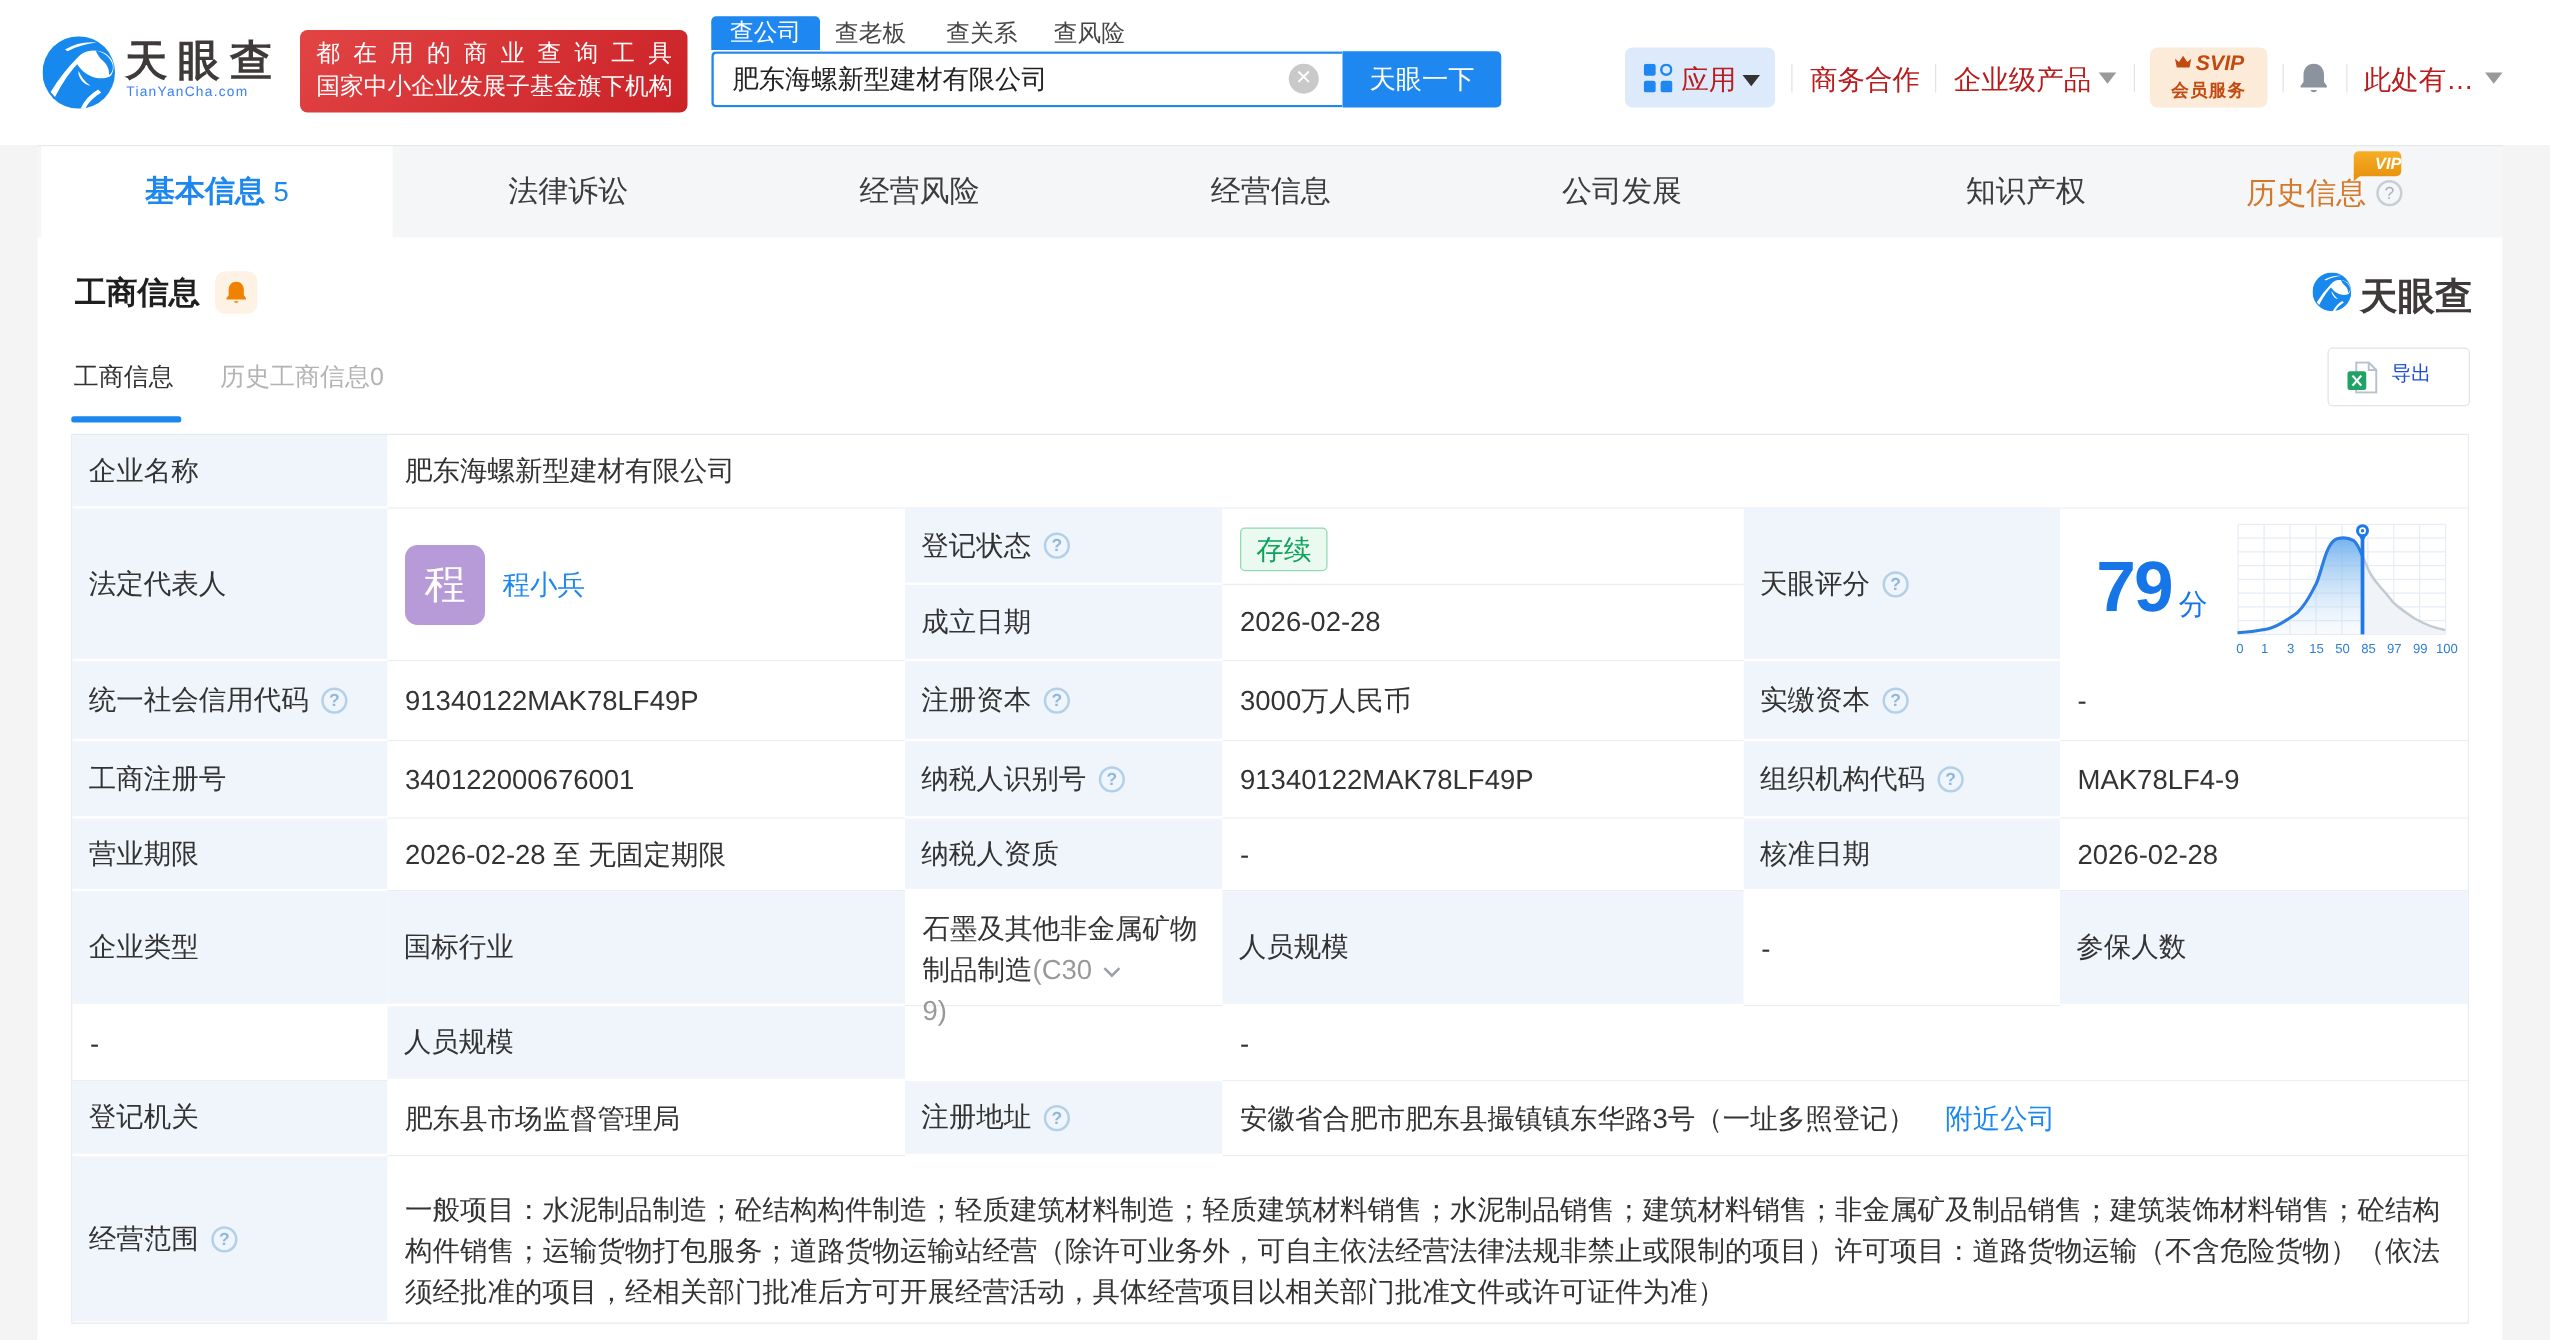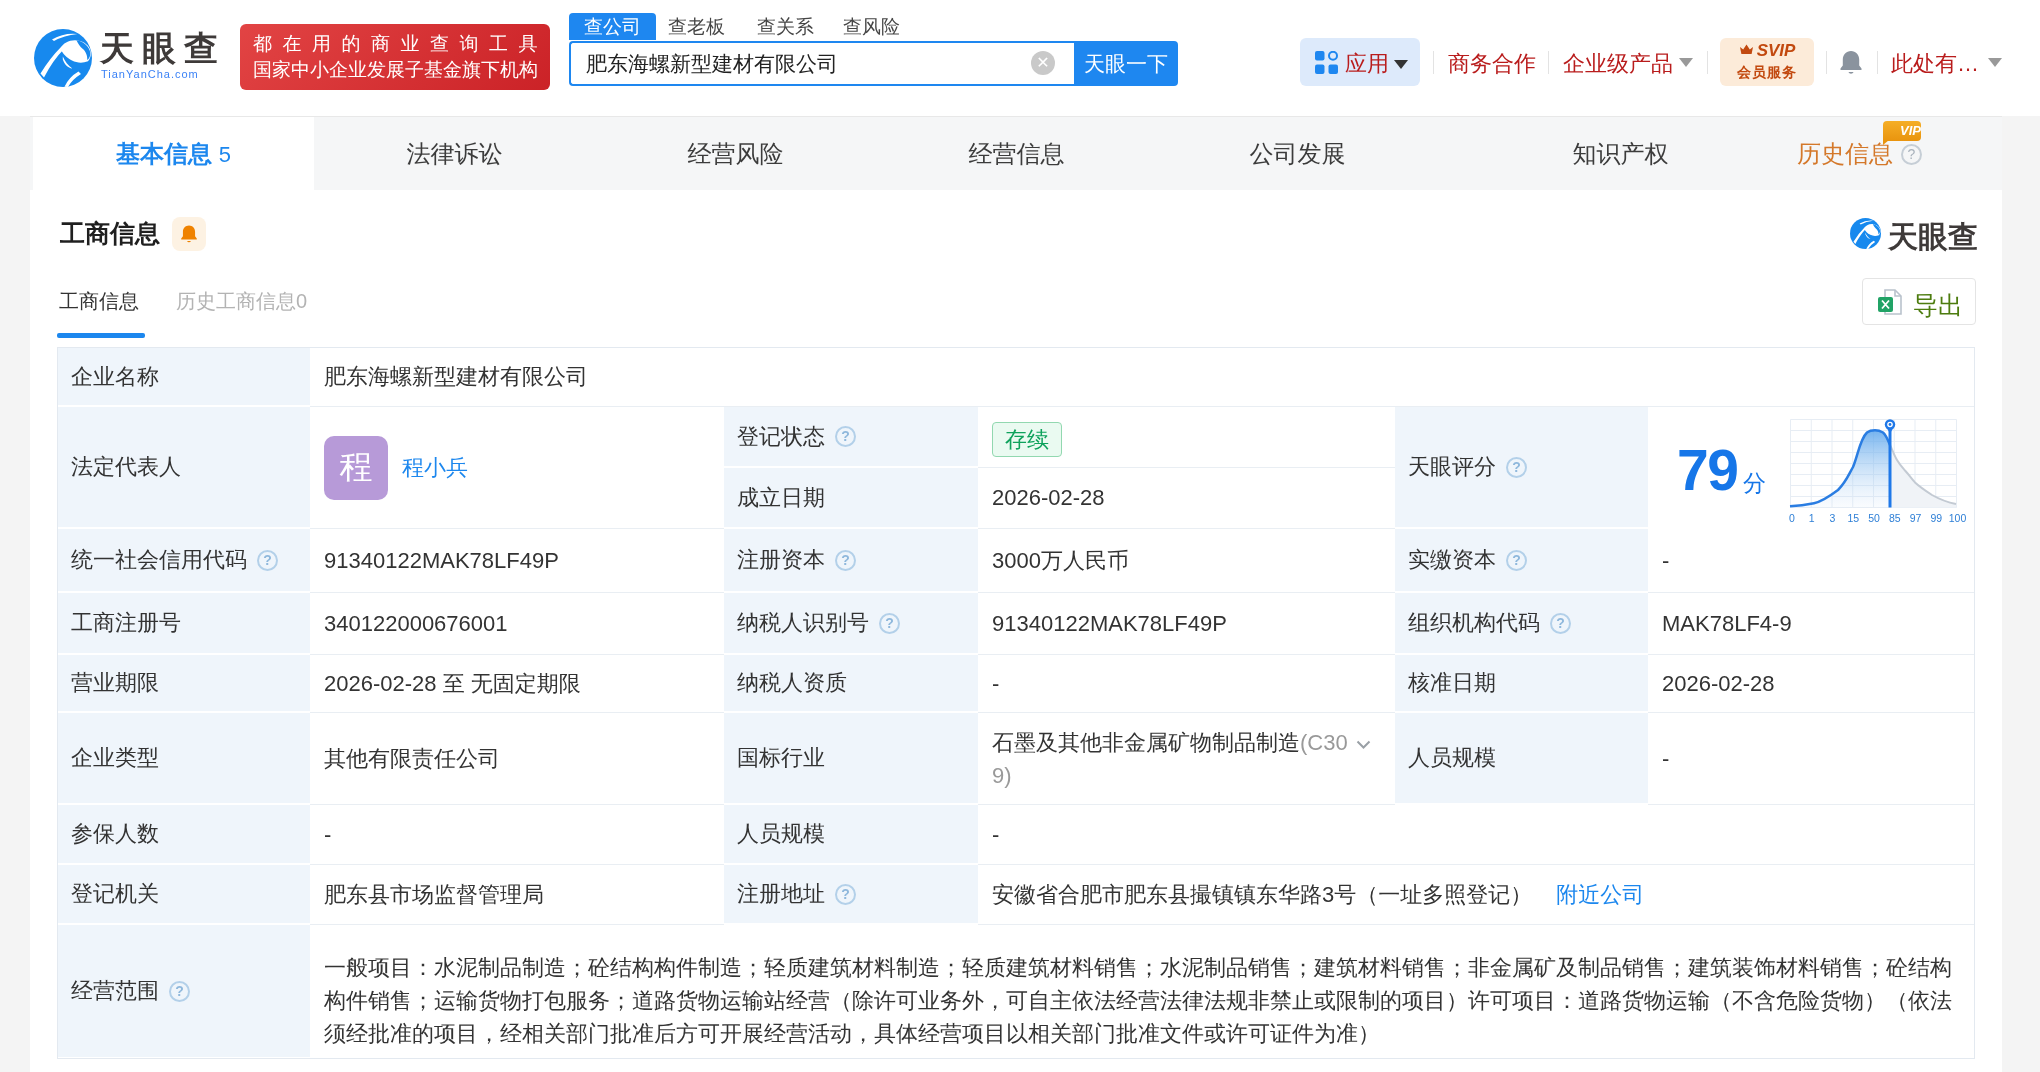--- a/index.html
+++ b/index.html
@@ -10,21 +10,21 @@
 #hdr { position:absolute; left:0; top:0; width:2040px; height:116px; background:#fff; }
 .logotxt { position:absolute; left:100px; top:26px; font-size:34px; font-weight:bold; color:#3e3a39; letter-spacing:8px; white-space:nowrap; }
 .logosub { position:absolute; left:101px; top:68px; font-size:11px; font-weight:normal; color:#3b82f6; letter-spacing:1px; }
 .redbox { position:absolute; left:240px; top:24px; width:310px; height:66px; border-radius:6px; background:linear-gradient(135deg,#e24444,#cb2227); color:#fff; padding:7px 13px 0 13px; }
 .redbox .l1 { font-size:19px; line-height:26px; letter-spacing:10.5px; white-space:nowrap; }
 .redbox .l2 { font-size:19px; line-height:26px; white-space:nowrap; }
 .stab-act { position:absolute; left:569px; top:13px; width:87px; height:27px; background:#1e87f0; border-radius:4px 4px 0 0; color:#fff; font-size:19px; text-align:center; line-height:27px; }
 .stab { position:absolute; top:14px; font-size:19px; color:#454545; }
 .sinput { position:absolute; left:569px; top:41px; width:505px; height:45px; border:2px solid #1e87f0; border-right:none; border-radius:4px 0 0 4px; background:#fff; font-size:21px; color:#222; line-height:41px; padding-left:15px; }
 .sclear { position:absolute; left:1031px; top:51px; width:24px; height:24px; border-radius:50%; background:#c9c9c9; color:#fff; text-align:center; line-height:24px; font-size:16px; }
-.sbtn { position:absolute; left:1074px; top:41px; width:104px; height:45px; background:#1e87f0; border-radius:0 4px 4px 0; color:#fff; font-size:21px; text-align:center; line-height:45px; }
+.sbtn { position:absolute; left:1074px; top:41px; width:127px; height:45px; background:#1e87f0; border-radius:0 4px 4px 0; color:#fff; font-size:21px; text-align:center; line-height:45px; }
 .appbox { position:absolute; left:1300px; top:38px; width:120px; height:48px; background:#ddeafb; border-radius:6px; }
 .hsep { position:absolute; top:51px; width:1px; height:23px; background:#e3e3e3; }
 .hitem { position:absolute; top:49px; font-size:22px; color:#b91c1c; white-space:nowrap; }
 .caret { position:absolute; width:0; height:0; border-left:7px solid transparent; border-right:7px solid transparent; border-top:9px solid #333; }
 .caret.gray { border-top-color:#999; }
 .svip { position:absolute; left:1720px; top:38px; width:94px; height:48px; background:#fcebd9; border-radius:6px; text-align:center; color:#c2490f; }
 .svip .s1 { font-size:17px; font-weight:bold; font-style:italic; line-height:22px; padding-top:2px; }
 .svip .s2 { font-size:14px; font-weight:bold; line-height:20px; letter-spacing:1px; }
 
 #nav { position:absolute; left:0; top:116px; width:2040px; height:74px; background:#f5f6f7; border-top:1px solid #e8e8e8; }
@@ -36,21 +36,21 @@
 .gutL { position:absolute; left:0; top:116px; width:30px; height:956px; background:#f4f4f4; }
 .gutR { position:absolute; left:2002px; top:116px; width:38px; height:956px; background:#f4f4f4; }
 
 .sectitle { position:absolute; left:60px; top:217px; font-size:25px; font-weight:bold; color:#1f1f1f; }
 .bellchip { position:absolute; left:172px; top:217px; width:34px; height:34px; background:#fdf2e3; border-radius:8px; }
 .minilogo-t { position:absolute; left:1888px; top:217px; font-size:30px; font-weight:bold; color:#3e3a39; letter-spacing:0; }
 .subtab1 { position:absolute; left:59px; top:288px; font-size:20px; color:#333; font-weight:500; }
 .subtab2 { position:absolute; left:176px; top:288px; font-size:20px; color:#b3b3b3; }
 .subline { position:absolute; left:57px; top:333px; width:88px; height:5px; background:#1c87ee; border-radius:2px; }
 .exportbtn { position:absolute; left:1862px; top:278px; width:114px; height:47px; border:1px solid #e4e4e4; border-radius:4px; background:#fff; }
-.exportbtn span { position:absolute; left:50px; top:10px; font-size:25px; color:#4d7c0f; }
+.exportbtn span { position:absolute; left:50px; top:10px; font-size:16px; color:#1d4ed8; }
 
 #tbl { position:absolute; left:57px; top:347px; width:1918px; height:712px; border:1px solid #e3e9f0; display:grid; grid-template-columns:252px 414px 254px 417px 253px 326px; grid-template-rows:59px 61px 61px 64px 62px 58px 92px 60px 60px 132px; }
 .lbl { background:#eff5fb; border-bottom:2px solid #fff; display:flex; align-items:center; padding-left:13px; font-size:22px; color:#333; }
 .val { background:#fff; border-bottom:1px solid #e9eef3; display:flex; align-items:center; padding-left:14px; font-size:22px; color:#333; }
 .nb { border-bottom:none; }
 .q { display:inline-block; width:21px; height:21px; border:2px solid #b3d0e9; border-radius:50%; color:#8fb8dc; font-size:14px; line-height:17px; text-align:center; margin-left:10px; flex:none; font-weight:bold; }
 .badge { display:inline-block; height:35px; line-height:33px; padding:0 12px; border:1px solid #92d8b0; background:#eafaf1; color:#0ea25c; font-size:22px; border-radius:4px; position:relative; top:2px; }
 .avatar { width:64px; height:64px; border-radius:10px; background:#b79ad8; color:#fff; font-size:33px; display:flex; align-items:center; justify-content:center; flex:none; }
 .blue { color:#1c87ee; }
 .gray9 { color:#999; }
@@ -220,21 +220,20 @@
   <div class="val">91340122MAK78LF49P</div>
   <div class="lbl">组织机构代码<span class="q">?</span></div>
   <div class="val">MAK78LF4-9</div>
   <div class="lbl">营业期限</div>
   <div class="val">2026-02-28 至 无固定期限</div>
   <div class="lbl">纳税人资质</div>
   <div class="val">-</div>
   <div class="lbl">核准日期</div>
   <div class="val">2026-02-28</div>
   <div class="lbl">企业类型</div>
-  <div class="val">其他有限责任公司</div>
   <div class="lbl">国标行业</div>
   <div class="val" style="display:block;padding-top:13px;line-height:33px">石墨及其他非金属矿物制品制造<span class="gray9">(C30</span><svg width="15" height="10" viewBox="0 0 15 10" style="margin-left:8px">
         <path d="M1.5,1.5 L7.5,7.5 L13.5,1.5" stroke="#9aa0a6" stroke-width="2" fill="none"></path>
       </svg><br><span class="gray9">9)</span></div>
   <div class="lbl">人员规模</div>
   <div class="val">-</div>
   <div class="lbl">参保人数</div>
   <div class="val">-</div>
   <div class="lbl">人员规模</div>
   <div class="val" style="grid-column:4/7">-</div>

